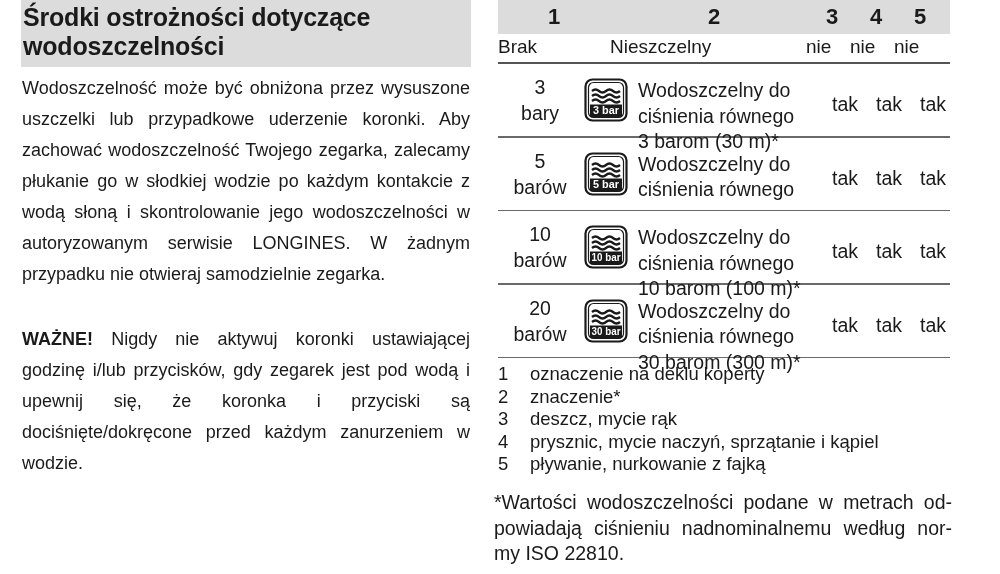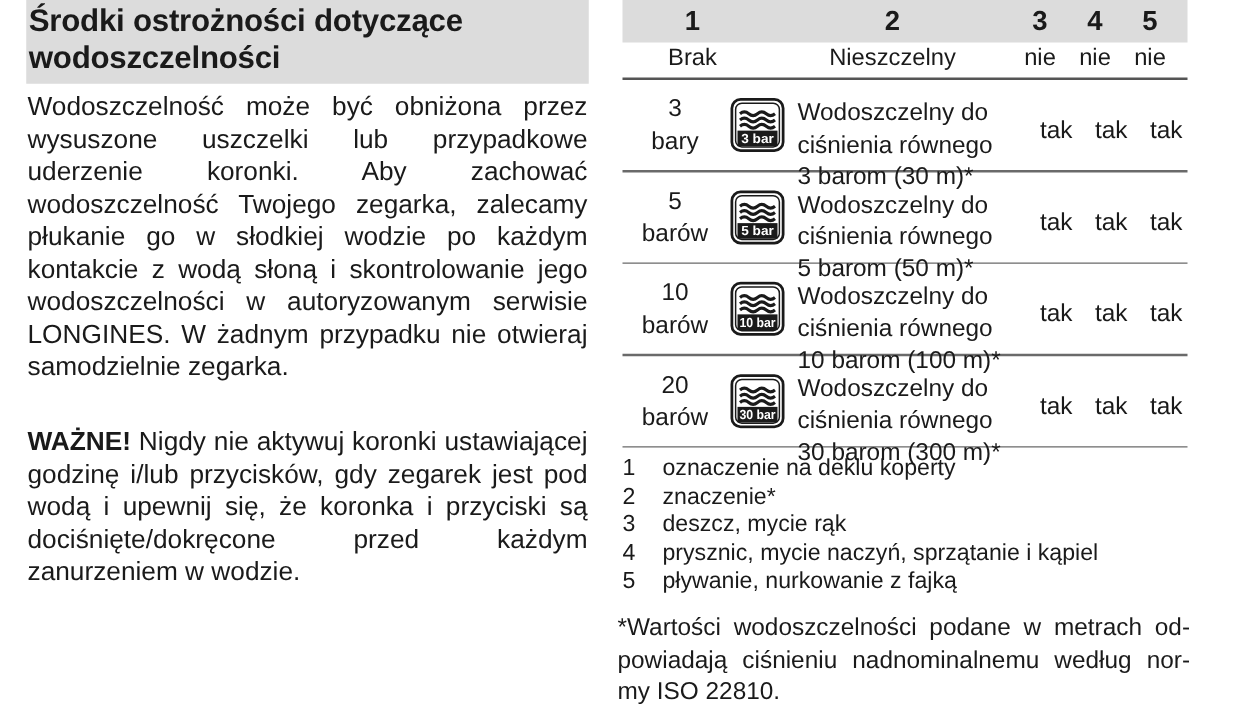--- a/index.html
+++ b/index.html
@@ -32,22 +32,22 @@
     padding: 3px 0 6px 0;
   }
   .title-band .title-line {
     font-size: 25px;
     font-weight: bold;
     line-height: 29px;
     letter-spacing: -0.2px;
     padding-left: 2px;
   }
   .body-para {
-    font-size: 21px;
-    line-height: 26px;
+    font-size: 18px;
+    line-height: 31px;
     text-align: justify;
     margin-top: 6px;
     padding-left: 1px;
     padding-right: 1px;
   }
   .body-para.second {
     margin-top: 34px;
   }
   .body-para b {
     font-weight: bold;
@@ -74,21 +74,20 @@
     line-height: 26px;
   }
   .head-sub-row {
     position: relative;
     height: 28px;
   }
   .head-sub {
     position: absolute;
     top: 1px;
     font-size: 19px;
-    text-align: center;
     line-height: 24px;
   }
   
   .c1 { left: 0px;   width: 112px; }
   .c2 { left: 112px; width: 208px; }
   .c3 { left: 308px; width: 52px;  }
   .c4 { left: 352px; width: 52px;  }
   .c5 { left: 396px; width: 52px;  }
 
   .rule {
@@ -254,21 +253,20 @@
           <path d="M8 13 q3.5 -3 7 0 t7 0 t7 0 t7 0" fill="none" stroke="#1a1a1a" stroke-width="2.4"></path>
           <path d="M8 18 q3.5 -3 7 0 t7 0 t7 0 t7 0" fill="none" stroke="#1a1a1a" stroke-width="2.4"></path>
           <path d="M8 23 q3.5 -3 7 0 t7 0 t7 0 t7 0" fill="none" stroke="#1a1a1a" stroke-width="2.4"></path>
           <rect x="6" y="26.5" width="32" height="12.5" fill="#1a1a1a"></rect>
           <text x="22" y="36.3" font-family="'Liberation Sans', sans-serif" font-size="10.5" font-weight="bold" fill="#ffffff" text-anchor="middle" textLength="26" lengthAdjust="spacingAndGlyphs">5 bar</text>
         </svg>
       </div>
       <div class="cell-desc">
         <div>Wodoszczelny do</div>
         <div>ciśnienia równego</div>
-        <div>5 barom (50 m)*</div>
       </div>
       <div class="cell-yn c3">tak</div>
       <div class="cell-yn c4">tak</div>
       <div class="cell-yn c5">tak</div>
     </div>
 
     <div class="rule thin"></div>
 
     <div class="trow">
       <div class="cell-bars">

